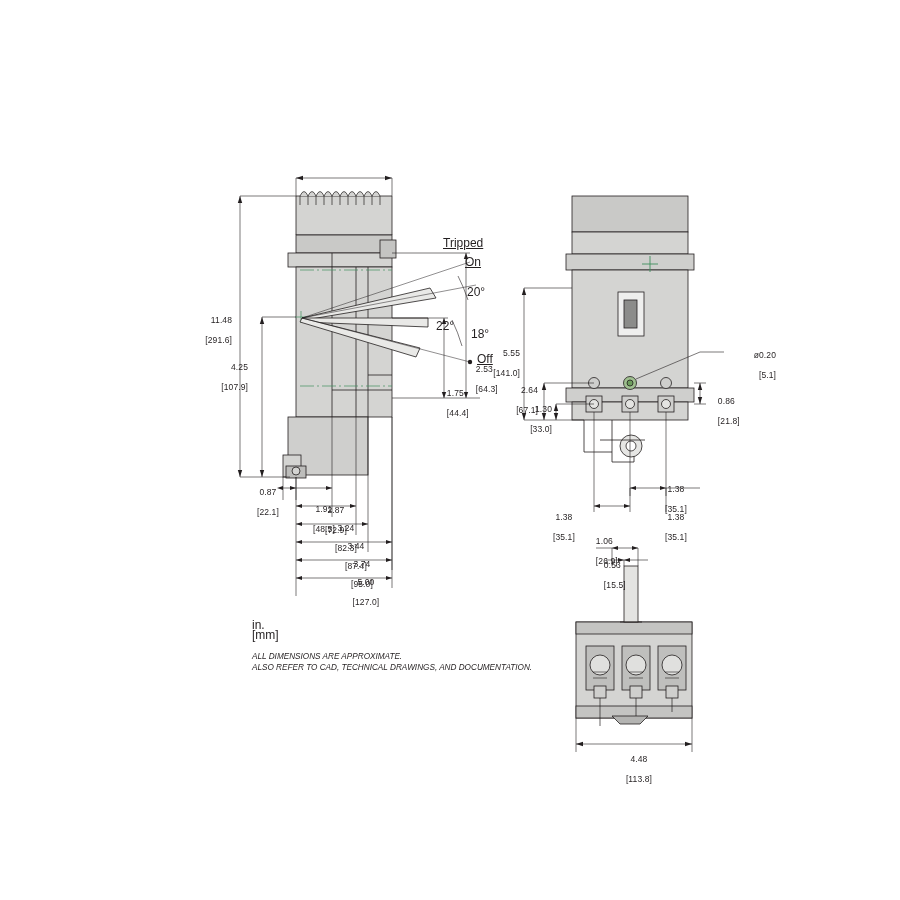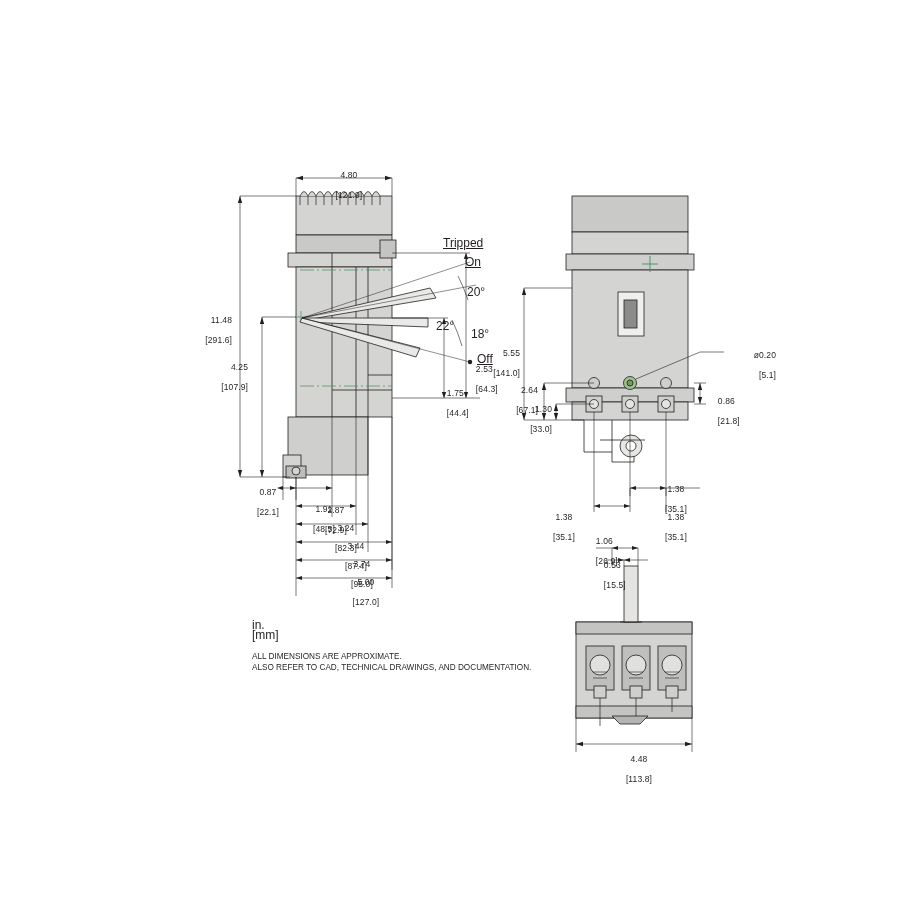--- a/index.html
+++ b/index.html
@@ -25,20 +25,21 @@
     letter-spacing: 0.1px;
   }
   .dim-label.center { text-align: center; }
   .dim-label.right { text-align: right; }
   .note {
     position: absolute;
     font-size: 8.2px;
     line-height: 11px;
     color: #231f20;
     white-space: pre;
+    font-style: italic;
   }
   .unit {
     position: absolute;
     font-size: 12px;
     line-height: 10px;
     white-space: pre;
   }
   .pos-label {
     position: absolute;
     font-size: 12px;
@@ -305,24 +306,20 @@
         </g>
         <g fill="#231f20" stroke="none">
           <path d="M576 744 l7 -2.2 l0 4.4 Z"></path>
           <path d="M692 744 l-7 -2.2 l0 4.4 Z"></path>
         </g>
       </g>
 
     </g>
   </svg>
 
-  <div class="dim-label center" style="left:302px; top:160px; width:84px;">
-    <span>4.80</span><br>
-    <span>[121.9]</span>
-  </div>
 
   <div class="dim-label right" style="left:180px; top:305px; width:52px;">
     <span>11.48</span><br>
     <span>[291.6]</span>
   </div>
 
   <div class="dim-label right" style="left:196px; top:352px; width:52px;">
     <span>4.25</span><br>
     <span>[107.9]</span>
   </div>

